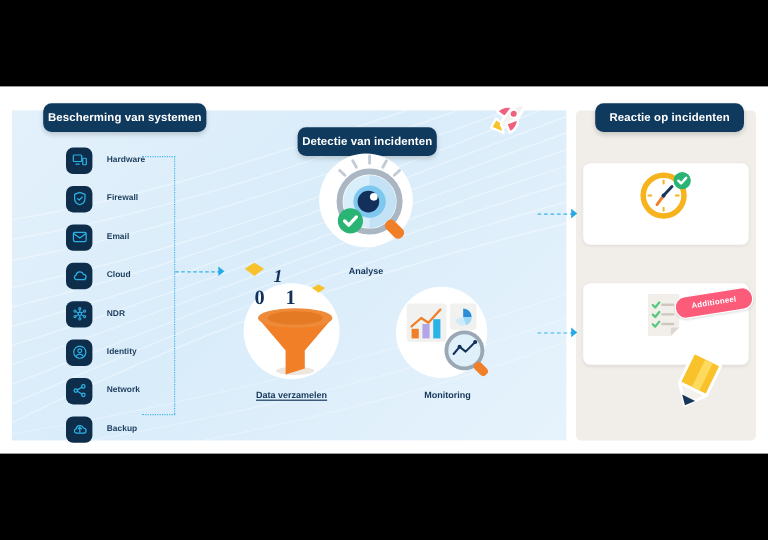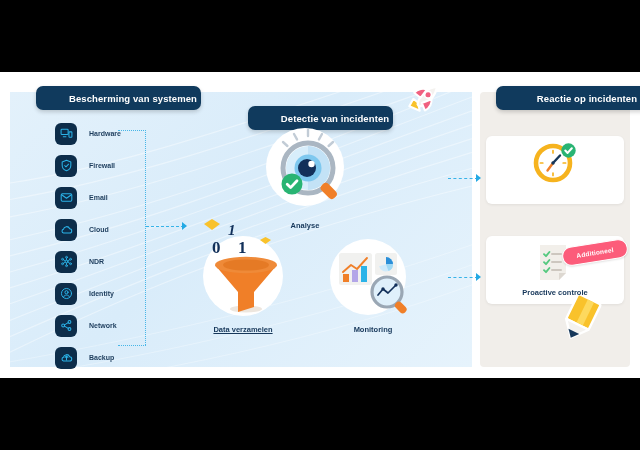--- a/index.html
+++ b/index.html
@@ -19,21 +19,21 @@
   .panel-beige{
     position:absolute;left:480px;top:20px;width:150px;height:275px;
     background:#f1eeea;border-radius:4px;
   }
 
   
   .pill{
     position:absolute;background:#103a5d;color:#fff;border-radius:7px;
     font-size:9.5px;font-weight:bold;letter-spacing:.1px;
     display:flex;align-items:center;justify-content:center;
-    box-shadow:0 2px 4px rgba(0,0,0,.18);white-space:nowrap;padding-left:29px;
+    box-shadow:0 2px 4px rgba(0,0,0,.18);white-space:nowrap;
   }
   #pill-left{left:36px;top:86px;width:136px;height:24px;}
   #pill-mid{left:248px;top:86px;width:116px;height:24px;margin-top:20px;}
   #pill-right{left:496px;top:86px;width:124px;height:24px;}
 
   
   .sidelist{position:absolute;left:55px;top:118px;width:120px;}
   .side-row{display:flex;align-items:center;height:31px;margin-bottom:1px;}
   .side-ico{
     width:22px;height:22px;border-radius:6px;background:#0d2d4a;
@@ -313,21 +313,20 @@
       <path d="M20 11h9"></path>
         <path d="M20 19h9"></path>
         <path d="M20 27h9"></path>
     </g>
     <g fill="none" stroke="#55c97f" stroke-width="1.9" stroke-linecap="round" stroke-linejoin="round">
       <path d="M12 11.2l2 2 3.4-4.2"></path>
         <path d="M12 19.2l2 2 3.4-4.2"></path>
         <path d="M12 27.2l2 2 3.4-4.2"></path>
     </g>
   </svg>
-  <div class="card-lb">Proactive controle</div>
 </div>
 
 <div class="badge">Additioneel</div>
 
 <svg style="position:absolute;left:558px;top:295px;width:44px;height:50px;" viewBox="0 0 44 50">
   <g transform="rotate(26 22 25)">
     <rect x="9" y="2" width="25" height="28" rx="2" fill="#f9c22b" stroke="#fff" stroke-width="2.4"></rect>
     <rect x="20" y="3.2" width="7" height="25.6" fill="#fdd95e"></rect>
     <path d="M9 30 L34 30 L21.5 45 Z" fill="#f4f2ef" stroke="#fff" stroke-width="2.4" stroke-linejoin="round"></path>
     <path d="M15.5 38 L27.5 38 L21.5 45 Z" fill="#16375a"></path>

